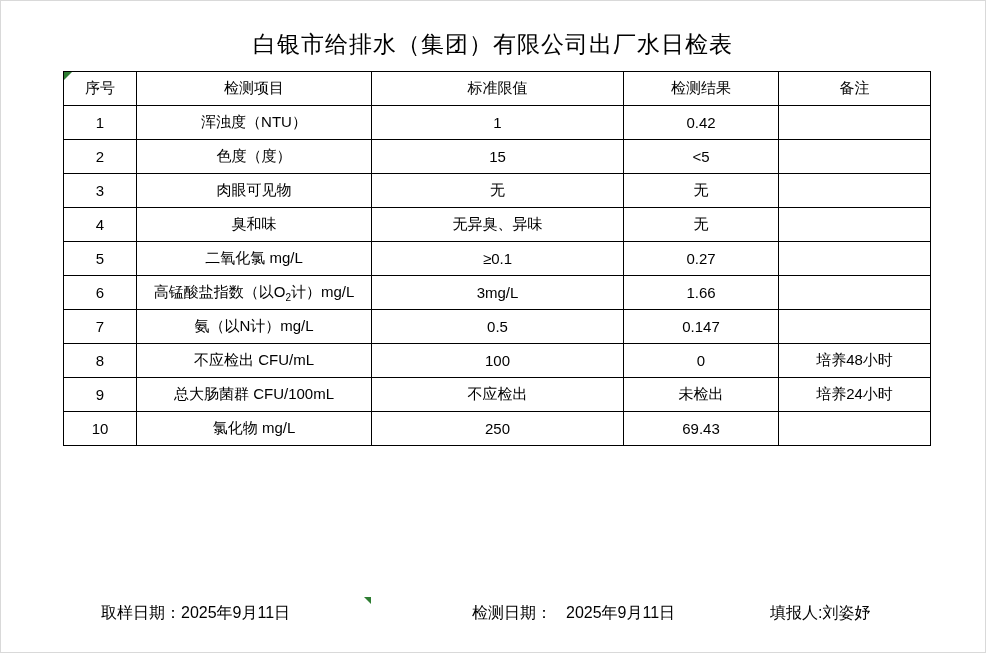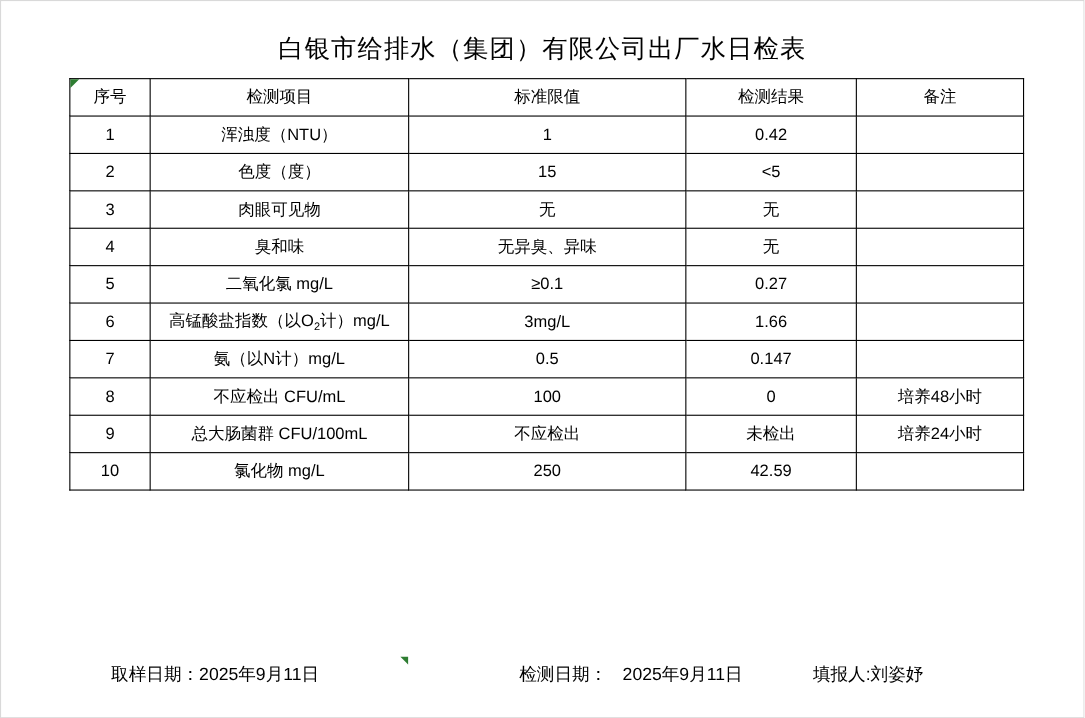--- a/index.html
+++ b/index.html
@@ -76,21 +76,21 @@
   .footer {
     position: absolute;
     top: 602px;
     left: 0;
     width: 100%;
     font-size: 16px;
   }
   .footer .f-item { position: absolute; white-space: nowrap; text-align: right; }
   .f-sampling { left: 100px; }
   .f-testing  { left: 455px; margin-left: 16px; }
-  .f-reporter { left: 738px; }
+  .f-reporter { left: 769px; }
   .f-gap { display: inline-block; width: 14px; }
 </style>
 </head>
 <body>
 
 <div class="page">
 
   <div class="doc-title">白银市给排水（集团）有限公司出厂水日检表</div>
 
   <table class="report">
@@ -171,21 +171,21 @@
         <td>9</td>
         <td>总大肠菌群 CFU/100mL</td>
         <td>不应检出</td>
         <td>未检出</td>
         <td>培养24小时</td>
       </tr>
       <tr>
         <td>10</td>
         <td>氯化物 mg/L</td>
         <td>250</td>
-        <td>42.59</td>
+        <td>69.43</td>
         <td></td>
       </tr>
     </tbody>
   </table>
 
   <div class="tri tri-top-left" style="border-top-color: rgb(46, 125, 50);"></div>
   <div class="tri tri-bottom" style="border-top-color: rgb(46, 125, 50);"></div>
 
   <div class="footer">
     <span class="f-item f-sampling"><span>取样日期：</span><span>2025年9月11日</span></span>

